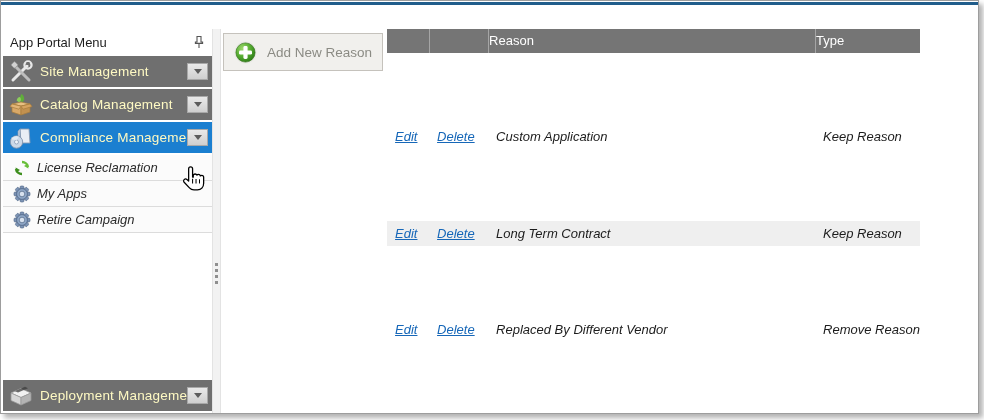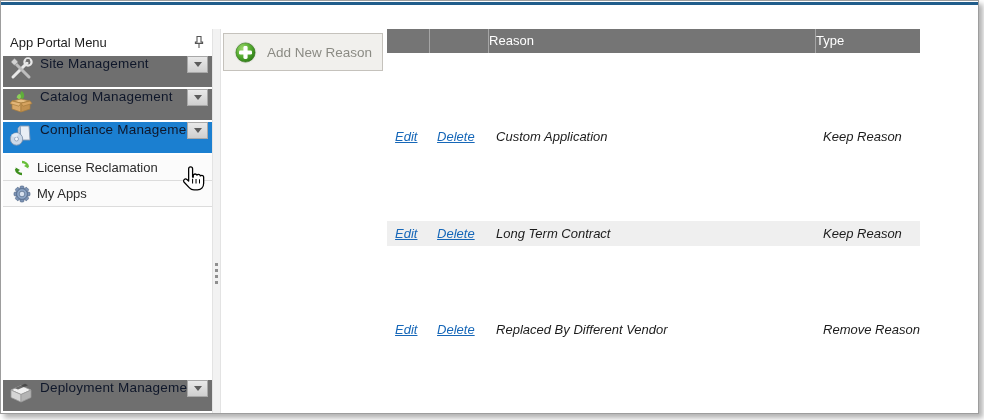--- a/index.html
+++ b/index.html
@@ -35,22 +35,22 @@
   }
   .sidebar-header {
     height: 27px; display: flex; align-items: center;
     padding: 0 4px 0 7px; background: #fff;
   }
   .sidebar-title { flex: 1; color: #1d1d1d; font-size: 13px; }
   .pin-btn { width: 18px; height: 18px; display: flex; align-items: center; justify-content: center; cursor: pointer; }
 
   .nav-group {
     height: 31px; margin-bottom: 2px; flex: 0 0 auto;
-    background: #6f6f6f; color: #0f172a;
-    display: flex; 
+    background: #6f6f6f; color: #fef9c3;
+    display: flex; align-items: center;
     padding: 0 4px 0 5px;
     cursor: pointer;
   }
   .nav-group.selected { background: #1b7fd0; }
   .nav-group .grp-icon { width: 26px; height: 26px; margin-right: 6px; flex: 0 0 auto; }
   .nav-group .grp-label { flex: 1; font-size: 13.5px; letter-spacing: .2px; white-space: nowrap; overflow: hidden; }
   .drop-btn {
     width: 21px; height: 17px; flex: 0 0 auto;
     background: linear-gradient(#e9e9e9, #cfcfcf);
     border: 1px solid #a8a8a8;
@@ -60,20 +60,21 @@
   .drop-caret { width: 0; height: 0; border-left: 4px solid transparent; border-right: 4px solid transparent; border-top: 5px solid #5c5c5c; }
 
   .nav-sub {
     height: 26px; flex: 0 0 auto;
     background: #fbfbfb;
     border-bottom: 1px solid #dcdcdc;
     display: flex; align-items: center;
     padding: 0 4px 0 10px;
     color: #2b2b2b;
     cursor: pointer;
+    font-style: italic;
   }
   .nav-sub .sub-icon { width: 18px; height: 18px; margin-right: 6px; flex: 0 0 auto; }
   .nav-sub.selected { background: #0f93ea; color: #fff; border-bottom-color: #0f93ea; }
   .sidebar-spacer { flex: 1; background: #fff; }
 
   
   .splitter {
     width: 9px; flex: 0 0 auto;
     background: #f2f2f2;
     border-left: 1px solid #e3e3e3;
@@ -201,20 +202,33 @@
               <rect x="7" y="1" width="4" height="16" rx="1.2" transform="rotate(45 9 9)"></rect>
               <rect x="7" y="1" width="4" height="16" rx="1.2" transform="rotate(90 9 9)"></rect>
               <rect x="7" y="1" width="4" height="16" rx="1.2" transform="rotate(135 9 9)"></rect>
             </g>
             <circle cx="9" cy="9" r="5.4" fill="#8ea6c6" stroke="#4f6585" stroke-width="0.8"></circle>
             <circle cx="9" cy="9" r="2.8" fill="#d8e2ef" stroke="#4f6585" stroke-width="0.7"></circle>
           </svg>
           <span>My Apps</span>
         </div>
 
+        <div class="nav-sub">
+          <svg class="sub-icon" viewBox="0 0 18 18">
+            <g fill="#7d94b5" stroke="#4f6585" stroke-width="0.6">
+              <rect x="7" y="1" width="4" height="16" rx="1.2"></rect>
+              <rect x="7" y="1" width="4" height="16" rx="1.2" transform="rotate(45 9 9)"></rect>
+              <rect x="7" y="1" width="4" height="16" rx="1.2" transform="rotate(90 9 9)"></rect>
+              <rect x="7" y="1" width="4" height="16" rx="1.2" transform="rotate(135 9 9)"></rect>
+            </g>
+            <circle cx="9" cy="9" r="5.4" fill="#8ea6c6" stroke="#4f6585" stroke-width="0.8"></circle>
+            <circle cx="9" cy="9" r="2.8" fill="#d8e2ef" stroke="#4f6585" stroke-width="0.7"></circle>
+          </svg>
+          <span>Retire Campaign</span>
+        </div>
 
         <div class="sidebar-spacer"></div>
 
         <div class="nav-group" style="margin-bottom:2px;">
           <svg class="grp-icon" viewBox="0 0 26 26">
             <path d="M3 10 L13 5.5 L23 10 L13 14.5 Z" fill="#f1f1f1" stroke="#9a9a9a" stroke-width="0.8"></path>
             <path d="M3 10 L13 14.5 V22 L3 17.5 Z" fill="#d6d6d6" stroke="#9a9a9a" stroke-width="0.8"></path>
             <path d="M23 10 L13 14.5 V22 L23 17.5 Z" fill="#b4b4b4" stroke="#9a9a9a" stroke-width="0.8"></path>
             <path d="M7 8.2 L17 3.8 L20 5.2 L10 9.6 Z" fill="#3c3c3c" opacity="0.75"></path>
           </svg>

